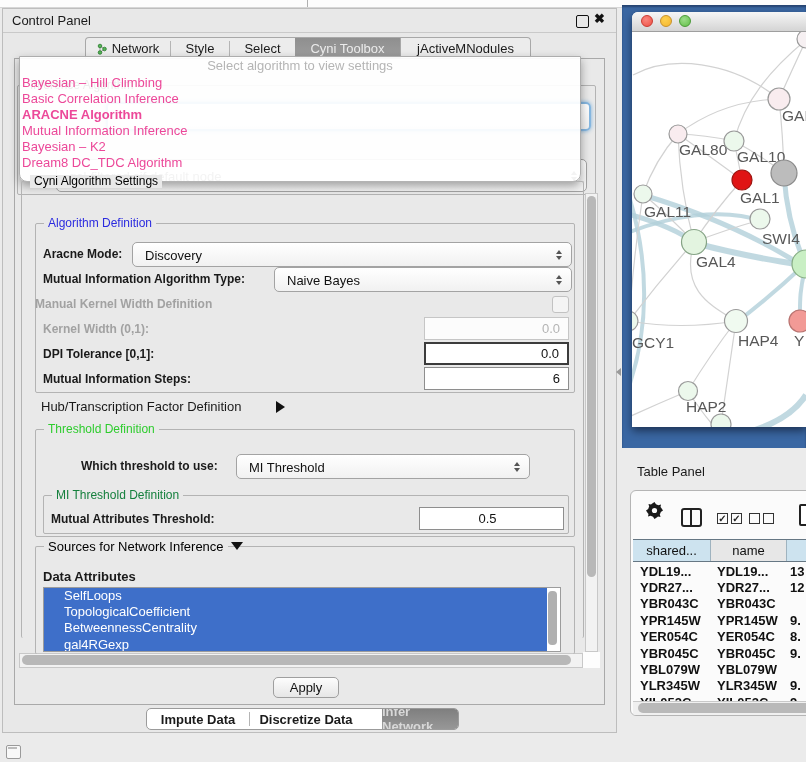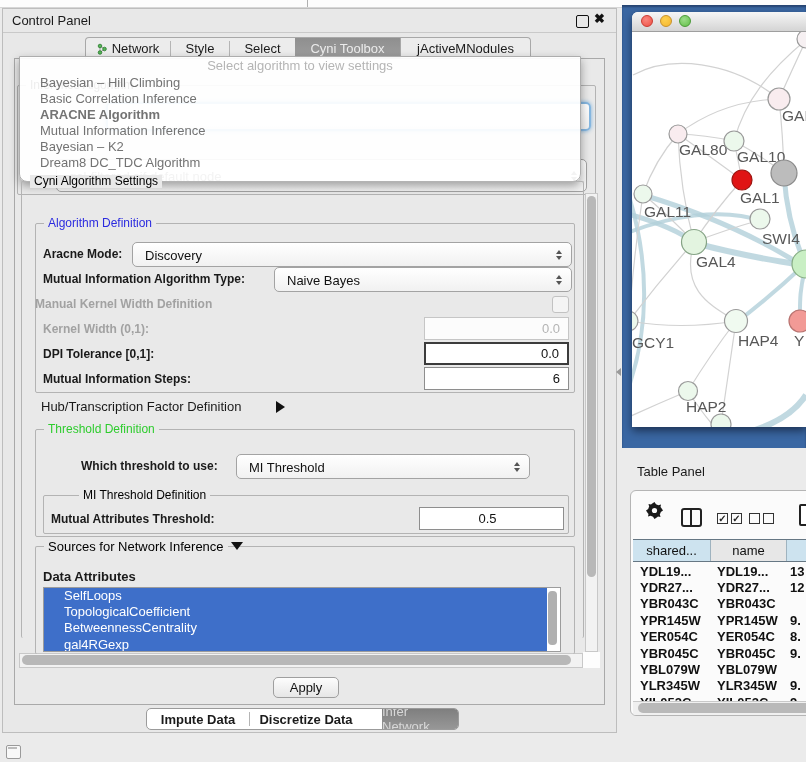--- a/index.html
+++ b/index.html
@@ -9,21 +9,21 @@
   .glbl{position:absolute;top:-7px;left:8px;background:#e9e9e9;padding:0 4px;font-size:12px;line-height:13px;}
   .gbox{position:absolute;border:1px solid #b3b3b3;border-radius:2px;}
   .combo{position:absolute;background:linear-gradient(#ffffff,#f1f1f1);border:1px solid #a3a3a3;border-radius:5px;font-size:13px;color:#111;}
   .combo .txt{position:absolute;left:12px;top:50%;transform:translateY(-50%);}
   .updown{position:absolute;right:9px;top:50%;transform:translateY(-50%);display:flex;flex-direction:column;gap:2px;}
   .updown i{display:block;width:0;height:0;border-left:3.5px solid transparent;border-right:3.5px solid transparent;}
   .updown .up{border-bottom:4px solid #555;}
   .updown .dn{border-top:4px solid #555;}
   .inp{position:absolute;background:#fff;border:1px solid #8e8e8e;font-size:13px;color:#111;text-align:right;padding-right:8px;display:flex;align-items:center;justify-content:flex-end;}
   .seg{display:flex;align-items:center;justify-content:center;font-size:13px;color:#1b1b1b;height:100%;}
-  .popitem{height:16px;line-height:16px;font-size:13px;color:#737373;padding-left:20px;white-space:nowrap;}
+  .popitem{height:16px;line-height:16px;font-size:13px;color:#ec4899;padding-left:2px;white-space:nowrap;}
   .listitem{height:16.2px;line-height:16.2px;font-size:13px;color:#fff;background:#3e6fc9;padding-left:20px;white-space:nowrap;}
   .trow{display:flex;height:16.4px;align-items:center;font-size:13px;font-weight:bold;color:#111;}
   .trow .c1{width:77px;padding-left:7px;box-sizing:border-box;}
   .trow .c2{width:75px;padding-left:7px;box-sizing:border-box;}
   .trow .c3{padding-left:5px;}
 </style>
 </head>
 <body>
 
 <div id="root">
@@ -146,21 +146,21 @@
     </div>
     <span class="abs lbl" style="left:78px;top:450px;">Which threshold to use:</span>
     <div class="combo" style="left:233px;top:445px;width:292px;height:23px;">
       <span class="txt">MI Threshold</span>
       <span class="updown">
           <i class="up"></i>
           <i class="dn"></i>
         </span>
     </div>
     <div class="gbox" style="left:40px;top:486px;width:524px;height:37px;">
-      <span class="glbl" style="color:#000000;margin-left:27px;">MI Threshold Definition</span>
+      <span class="glbl" style="color:#15803d;">MI Threshold Definition</span>
     </div>
     <span class="abs lbl" style="left:48px;top:503px;">Mutual Attributes Threshold:</span>
     <div class="inp" style="left:416px;top:498px;width:145px;height:23px;box-sizing:border-box;justify-content:center;">
         <span>0.5</span>
       </div>
 
     <div class="gbox" style="left:32px;top:537px;width:538px;height:107px;border-bottom:none;">
       <span class="glbl" style="font-size:13px;">Sources for Network Inference</span>
     </div>
     <div class="abs" style="left:228px;top:533px;width:0;height:0;border-left:6px solid transparent;border-right:6px solid transparent;border-top:8px solid #111;"></div>
@@ -182,21 +182,21 @@
     </div>
 
     <div class="abs" style="left:143px;top:699px;width:313px;height:22px;background:#fff;border:1px solid #9b9b9b;border-radius:5px;display:flex;overflow:hidden;box-sizing:border-box;">
       <div class="seg" style="width:102px;font-weight:bold;">
           <span>Impute Data</span>
         </div>
       <div style="width:1px;background:#b5b5b5;height:70%;align-self:center;"></div>
       <div class="seg" style="width:112px;font-weight:bold;">
           <span>Discretize Data</span>
         </div>
-      <div class="seg" style="flex:1;background:linear-gradient(#7f7f7f,#979797);color:#d8d8d8;font-weight:normal;margin-left:20px;">
+      <div class="seg" style="flex:1;background:linear-gradient(#7f7f7f,#979797);color:#d8d8d8;font-weight:bold;margin-left:20px;">
           <span>Infer Network</span>
         </div>
     </div>
   </div>
 
   <div class="abs" style="left:616px;top:368px;width:0;height:0;border-top:4px solid transparent;border-bottom:4px solid transparent;border-right:5px solid #9a9a9a;"></div>
 
   <div class="abs" style="left:622px;top:5px;width:184px;height:443px;background:#3a67a3;box-shadow:inset 0 2px 2px rgba(0,0,20,0.35);"></div>
   <div class="abs" style="left:632px;top:12px;width:174px;height:415px;background:#fff;border-radius:6px 0 0 0;box-shadow:0 4px 9px rgba(0,0,10,0.5);">
     <div style="position:absolute;left:0;top:0;width:100%;height:19px;background:linear-gradient(#f6f6f6,#d4d4d4);border-bottom:1px solid #9f9f9f;border-radius:6px 0 0 0;">

